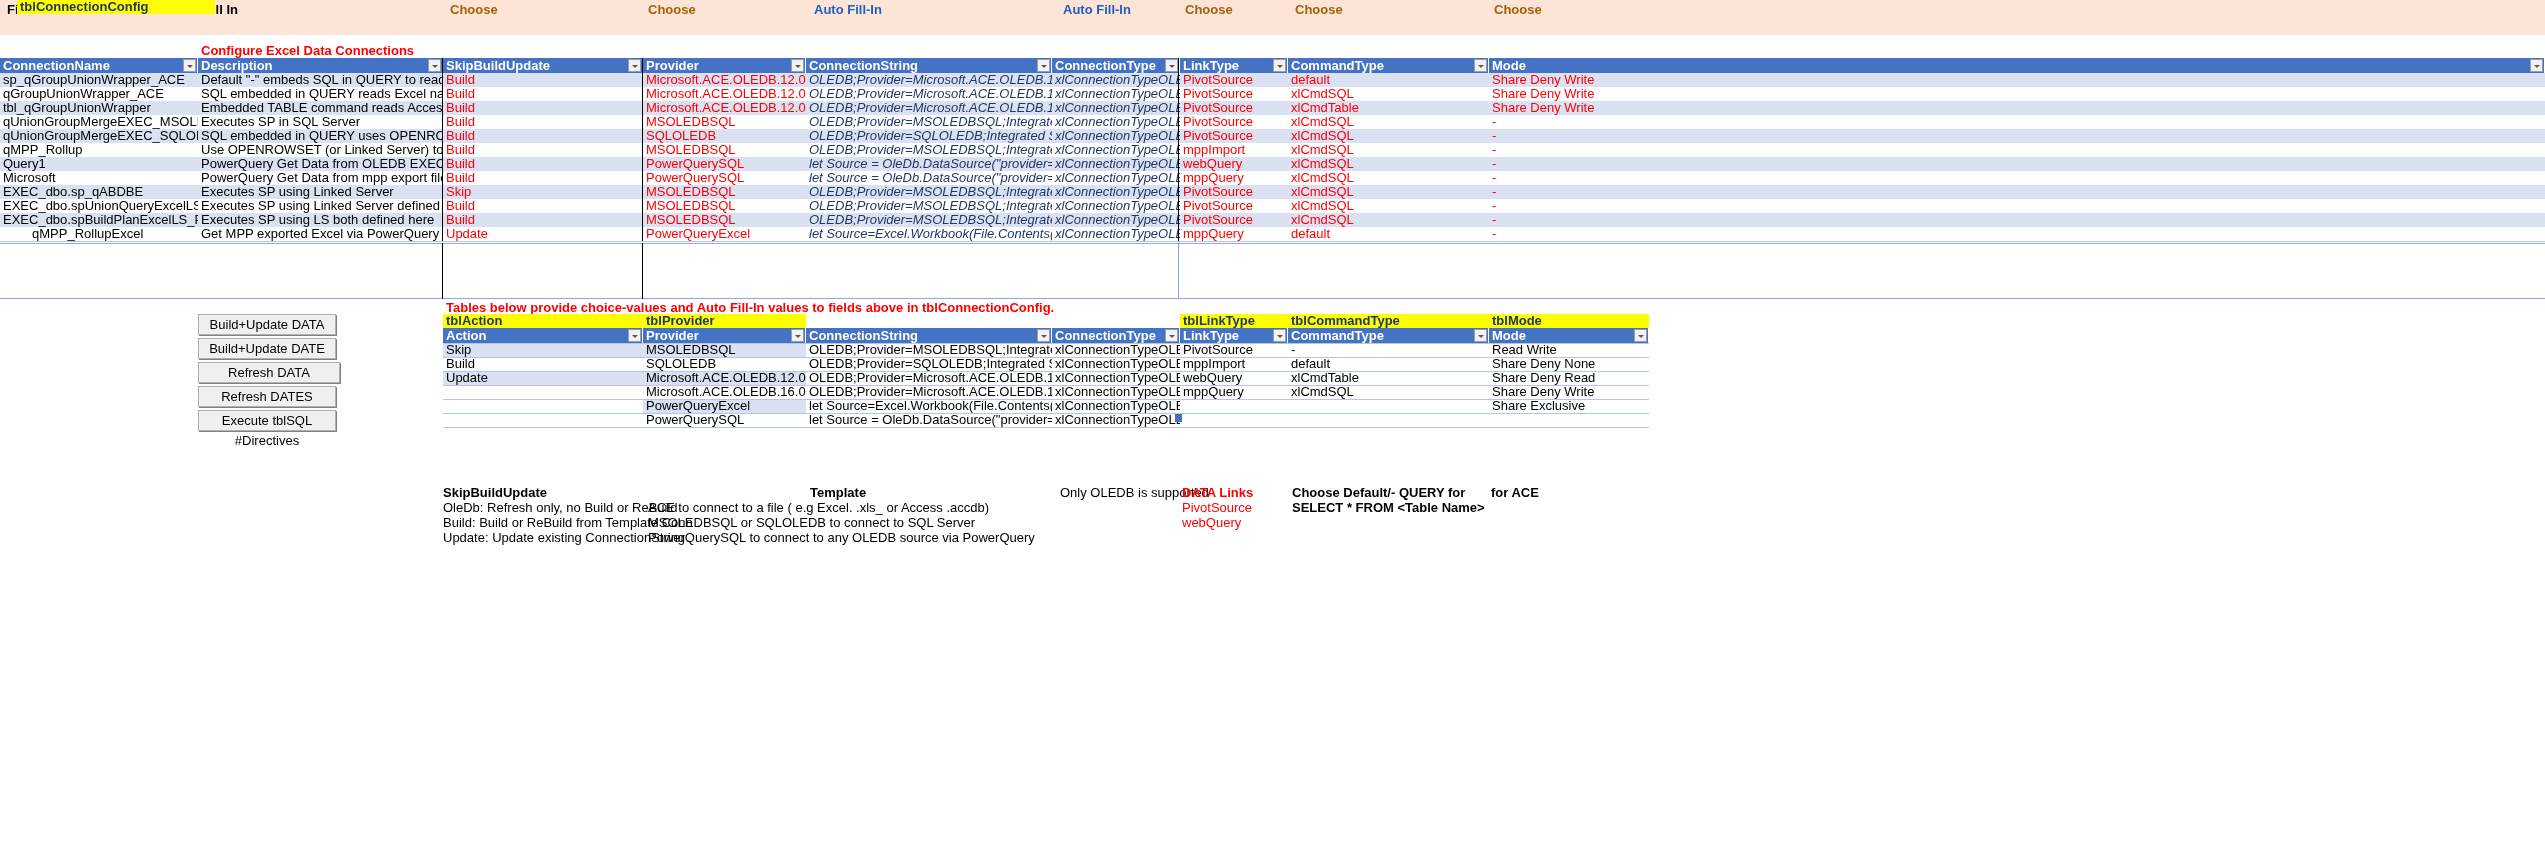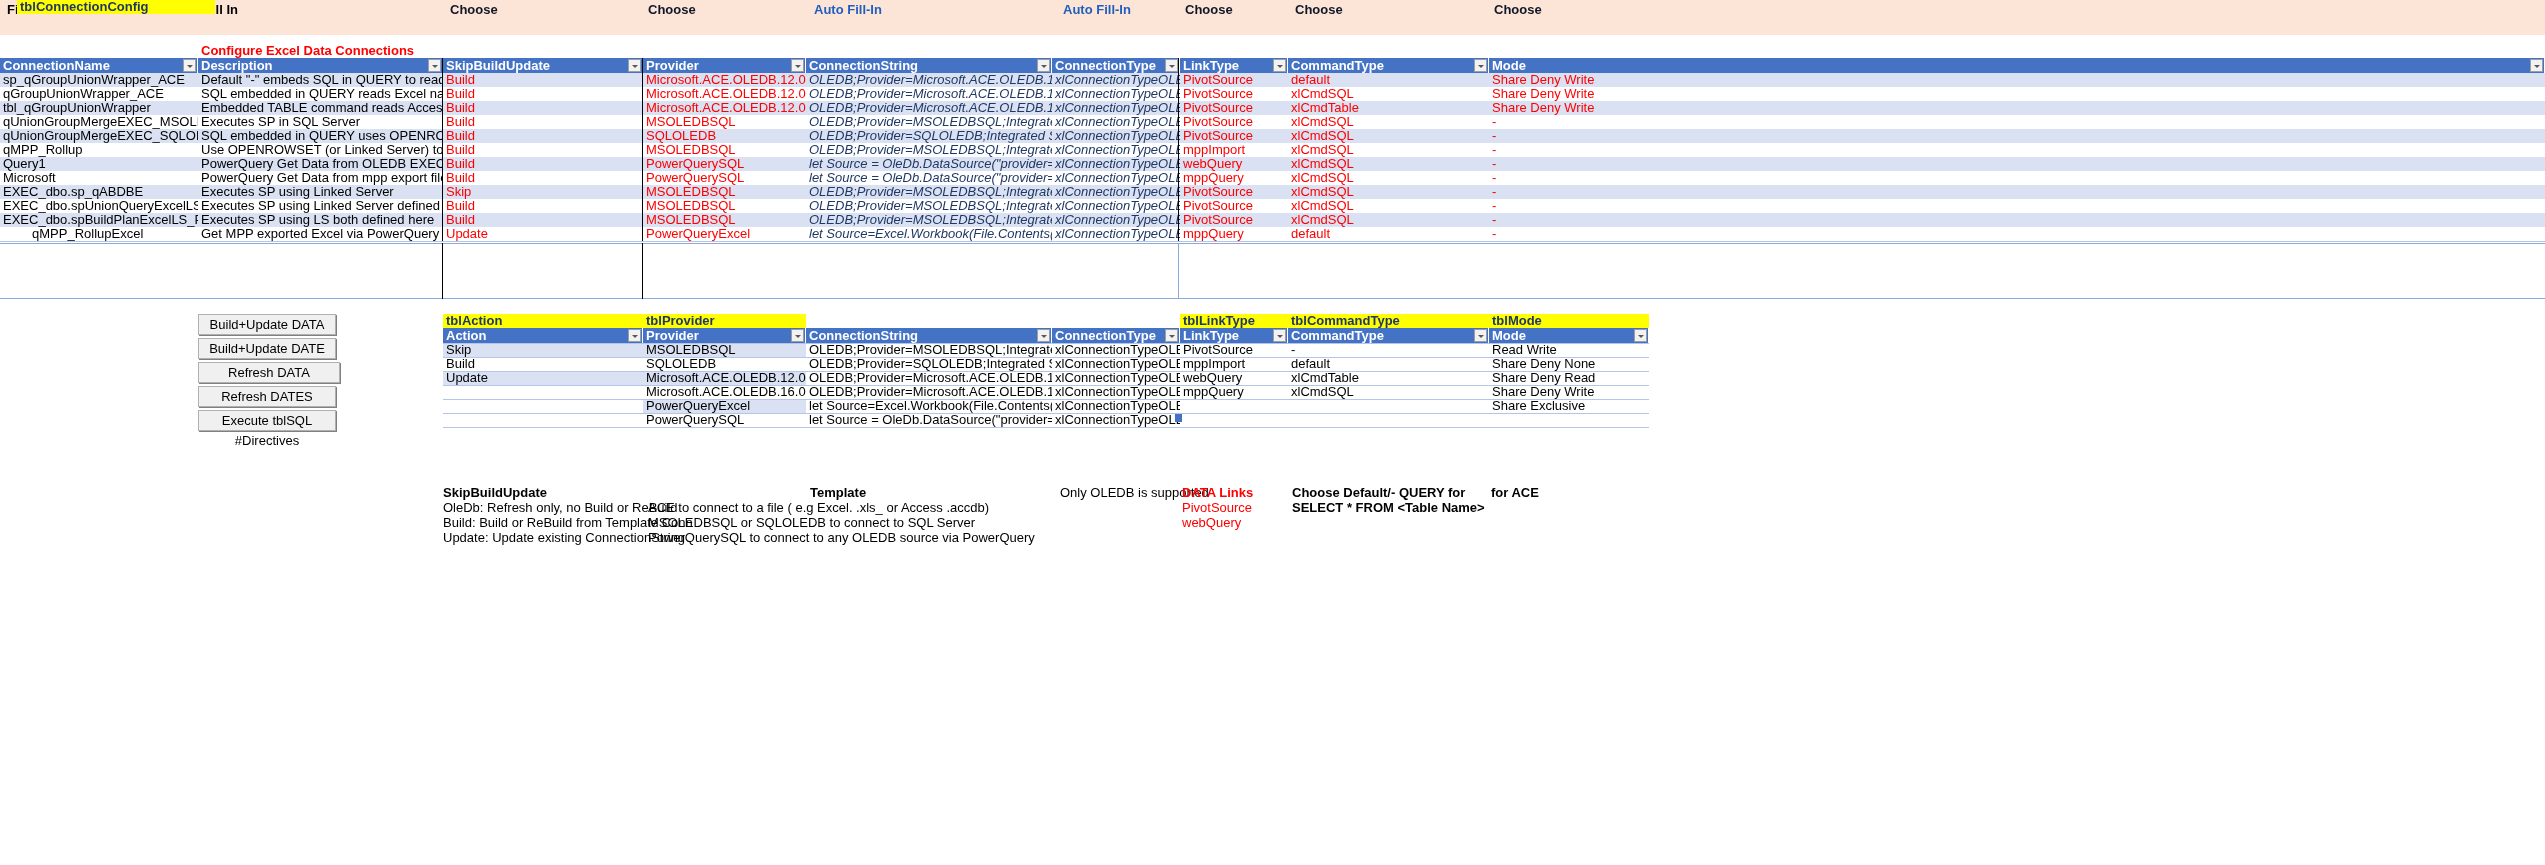--- a/index.html
+++ b/index.html
@@ -21,21 +21,21 @@
     overflow:hidden;
     line-height:14px;
     padding:0 3px;
     font-size:13px;
   }
 
   
   .band{position:absolute;left:0;top:0;width:2545px;height:35px;background:#fce4d6;border-bottom:1px solid #ffffff;}
   .band-lbl{font-weight:bold;font-size:13px;color:#000;}
   .band-lbl.blue{color:#1f5fbf;}
-  .band-lbl.red{color:#0f172a;}
+  .band-lbl.red{color:#a16207;}
 
   
   .yellowbox{background:#ffff00;font-weight:bold;color:#1f3864;}
   .redtitle{color:#ff0000;font-weight:bold;}
 
   
   .thead{
     background:#4472c4;color:#ffffff;font-weight:bold;
     border-right:1px solid #ffffff;
     height:15px;line-height:15px;
@@ -273,20 +273,21 @@
   <div class="vlite" style="left:1178px;top:243px;height:56px;"></div>
 
   <div id="button-column">
       <div class="xbtn" style="left:198px;top:314px;width:138px;height:21px;">Build+Update DATA Links</div>
       <div class="xbtn" style="left:198px;top:338px;width:138px;height:21px;">Build+Update DATE Links</div>
       <div class="xbtn" style="left:198px;top:362px;width:142px;height:21px;">Refresh DATA</div>
       <div class="xbtn" style="left:198px;top:386px;width:138px;height:21px;">Refresh DATES</div>
       <div class="xbtn" style="left:198px;top:410px;width:138px;height:21px;">Execute tblSQL #Directives</div>
     </div>
 
+  <div class="cell redtitle" style="left:443px;top:301px;width:900px;height:14px;line-height:14px;font-size:13px;">Tables below provide choice-values and Auto Fill-In values to fields above in tblConnectionConfig.</div>
 
   <div id="lookup-tables">
       <div class="cell yellowbox" style="left:443px;top:314px;width:200px;height:14px;line-height:14px;">tblAction</div>
       <div class="cell thead" style="left:443px;top:328px;width:200px;">Action</div>
       <div class="filterbtn" style="left:628px;top:329px;"></div>
       <div class="cell txt-black" style="left:443px;top:343px;width:200px;height:14px;line-height:14px;background:#d9e1f2;">Skip</div>
       <div class="cell txt-black" style="left:443px;top:357px;width:200px;height:14px;line-height:14px;background:#ffffff;">Build</div>
       <div class="cell txt-black" style="left:443px;top:371px;width:200px;height:14px;line-height:14px;background:#d9e1f2;">Update</div>
       <div class="cell yellowbox" style="left:643px;top:314px;width:163px;height:14px;line-height:14px;">tblProvider</div>
       <div class="cell thead" style="left:643px;top:328px;width:163px;">Provider</div>

